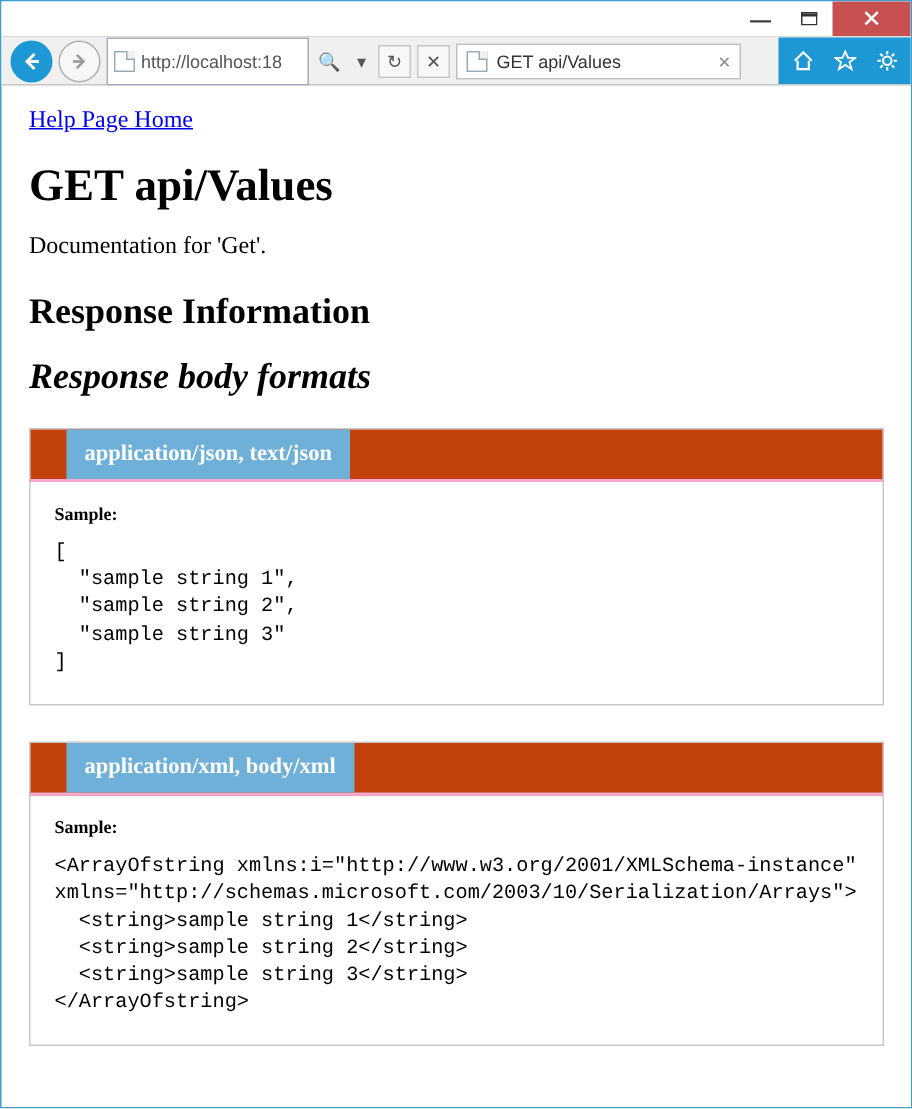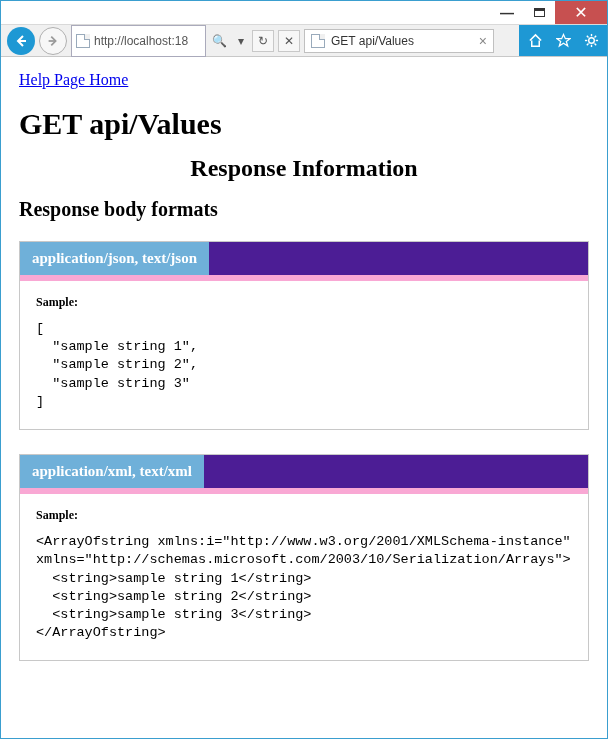--- a/index.html
+++ b/index.html
@@ -28,25 +28,25 @@
   .tab .tt { flex:1; overflow:hidden; white-space:nowrap; }
   .tab .tclose { color:#888; font-size:14px; }
   .spacer { flex: 1; }
   .tool-icon { width:20px; text-align:center; color:#fff; font-size:14px; }
   .tool-icon svg { display:block; margin:0 auto; }
   .toolbar-right { background:#1e98d4; align-self:stretch; display:flex; align-items:center; padding:0 6px; gap:8px; margin-right:-6px; }
   .content { flex:1; overflow:auto; padding: 14px 18px 20px 18px; background:#fff; color:#000; }
   .content a { color: #0000ee; text-decoration: underline; margin-top: 36px; }
   h1.page { font-size: 30px; font-weight: bold; margin: 18px 0 14px 0; }
   p.doc { font-size: 16px; margin-bottom: 22px; }
-  h2.sec { font-size: 24px; font-weight: bold; margin: 6px 0 16px 0; text-align: center; }
-  h3.sub { font-size: 20px; font-weight: bold; margin: 0 0 20px 0; }
+  h2.sec { font-size: 24px; font-weight: bold; margin: 6px 0 16px 0; }
+  h3.sub { font-size: 24px; font-weight: bold; margin: 0 0 20px 0; font-style: italic; }
   .panel { border: 1px solid #c8c8c8; margin-bottom: 24px; }
   .panel-head { background: #6fb0d9; color: #fff; font-weight: bold; font-size: 15px; padding: 8px 12px; display:inline-block; }
-  .panel-headwrap { border-bottom: 6px solid #f9a8d4; background:#4c1d95; }
+  .panel-headwrap { border-bottom: 2px solid #f9a8d4; background:#c2410c;padding-left:24px; }
   .panel-body { padding: 14px 16px 18px 16px; }
   .panel-body .lbl { font-weight: bold; font-size: 12px; margin-bottom: 10px; }
   pre.sample { font-family: "Courier New", monospace; font-size: 13.5px; line-height: 1.35; white-space: pre; color:#000; }
 </style>
 </head>
 <body>
 
 <div class="window">
 
   <div class="titlebar">
@@ -112,40 +112,41 @@
               <line x1="11.2" y1="4.8" x2="13" y2="3"></line>
             </g>
           </svg>
       </div>
     </div>
   </div>
 
   <div class="content">
     <a href="#">Help Page Home</a>
     <h1 class="page">GET api/Values</h1>
+    <p class="doc">Documentation for 'Get'.</p>
     <h2 class="sec">Response Information</h2>
     <h3 class="sub">Response body formats</h3>
 
     <div class="panel">
       <div class="panel-headwrap">
         <div class="panel-head">application/json, text/json</div>
       </div>
       <div class="panel-body">
         <div class="lbl">Sample:</div>
         <pre class="sample">[
   "sample string 1",
   "sample string 2",
   "sample string 3"
 ]</pre>
       </div>
     </div>
 
     <div class="panel">
       <div class="panel-headwrap">
-        <div class="panel-head">application/xml, text/xml</div>
+        <div class="panel-head">application/xml, body/xml</div>
       </div>
       <div class="panel-body">
         <div class="lbl">Sample:</div>
         <pre class="sample">&lt;ArrayOfstring xmlns:i="http://www.w3.org/2001/XMLSchema-instance"
 xmlns="http://schemas.microsoft.com/2003/10/Serialization/Arrays"&gt;
   &lt;string&gt;sample string 1&lt;/string&gt;
   &lt;string&gt;sample string 2&lt;/string&gt;
   &lt;string&gt;sample string 3&lt;/string&gt;
 &lt;/ArrayOfstring&gt;</pre>
       </div>

